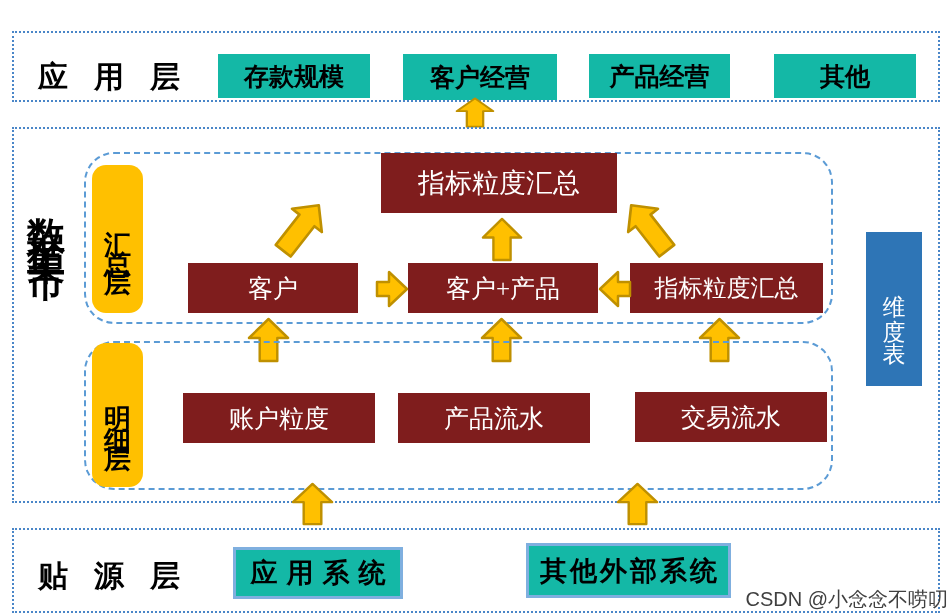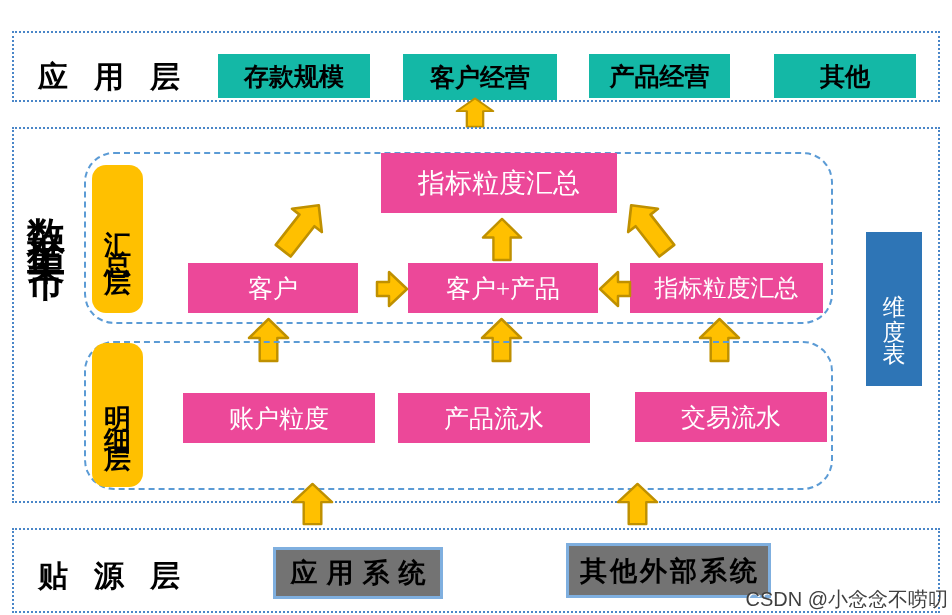--- a/index.html
+++ b/index.html
@@ -10,25 +10,25 @@
   
   .dotted-box{position:absolute;border:2px dotted #4a86c8;background:transparent;box-sizing:border-box;}
   
   .dashed-round{position:absolute;border:2px dashed #5B9BD5;border-radius:30px;box-sizing:border-box;}
   
   .layer-title{position:absolute;font-size:30px;font-weight:bold;color:#000;letter-spacing:26px;white-space:nowrap;}
   
   .ybox{position:absolute;background:#14b8a6;color:#000;font-weight:bold;font-size:25px;
         display:flex;align-items:center;justify-content:center;box-sizing:border-box;}
   
-  .bbox{position:absolute;background:#ec4899;color:#ffffff;font-size:25px;
+  .bbox{position:absolute;background:#7f1d1d;color:#ffffff;font-size:25px;
         display:flex;align-items:center;justify-content:center;box-sizing:border-box;}
   
-  .src-box{position:absolute;background:#737373;color:#000;font-weight:bold;font-size:27px;
-        border:3px solid #7FAFDF;display:flex;align-items:center;justify-content:center;box-sizing:border-box;margin-left:40px;}
+  .src-box{position:absolute;background:#14b8a6;color:#000;font-weight:bold;font-size:27px;
+        border:3px solid #7FAFDF;display:flex;align-items:center;justify-content:center;box-sizing:border-box;}
   
   .vgold{position:absolute;background:#FFC000;border-radius:14px;color:#000;font-weight:bold;font-size:27px;
         writing-mode:vertical-rl;text-orientation:upright;letter-spacing:20px;
         display:flex;align-items:center;justify-content:center;box-sizing:border-box;}
   
   .vtitle{position:absolute;writing-mode:vertical-rl;text-orientation:upright;font-size:38px;font-weight:bold;
         color:#000;letter-spacing:14px;}
   
   .vblue{position:absolute;background:#2E75B6;color:#fff;font-size:23px;writing-mode:vertical-rl;
         text-orientation:upright;letter-spacing:24px;display:flex;align-items:center;justify-content:center;

